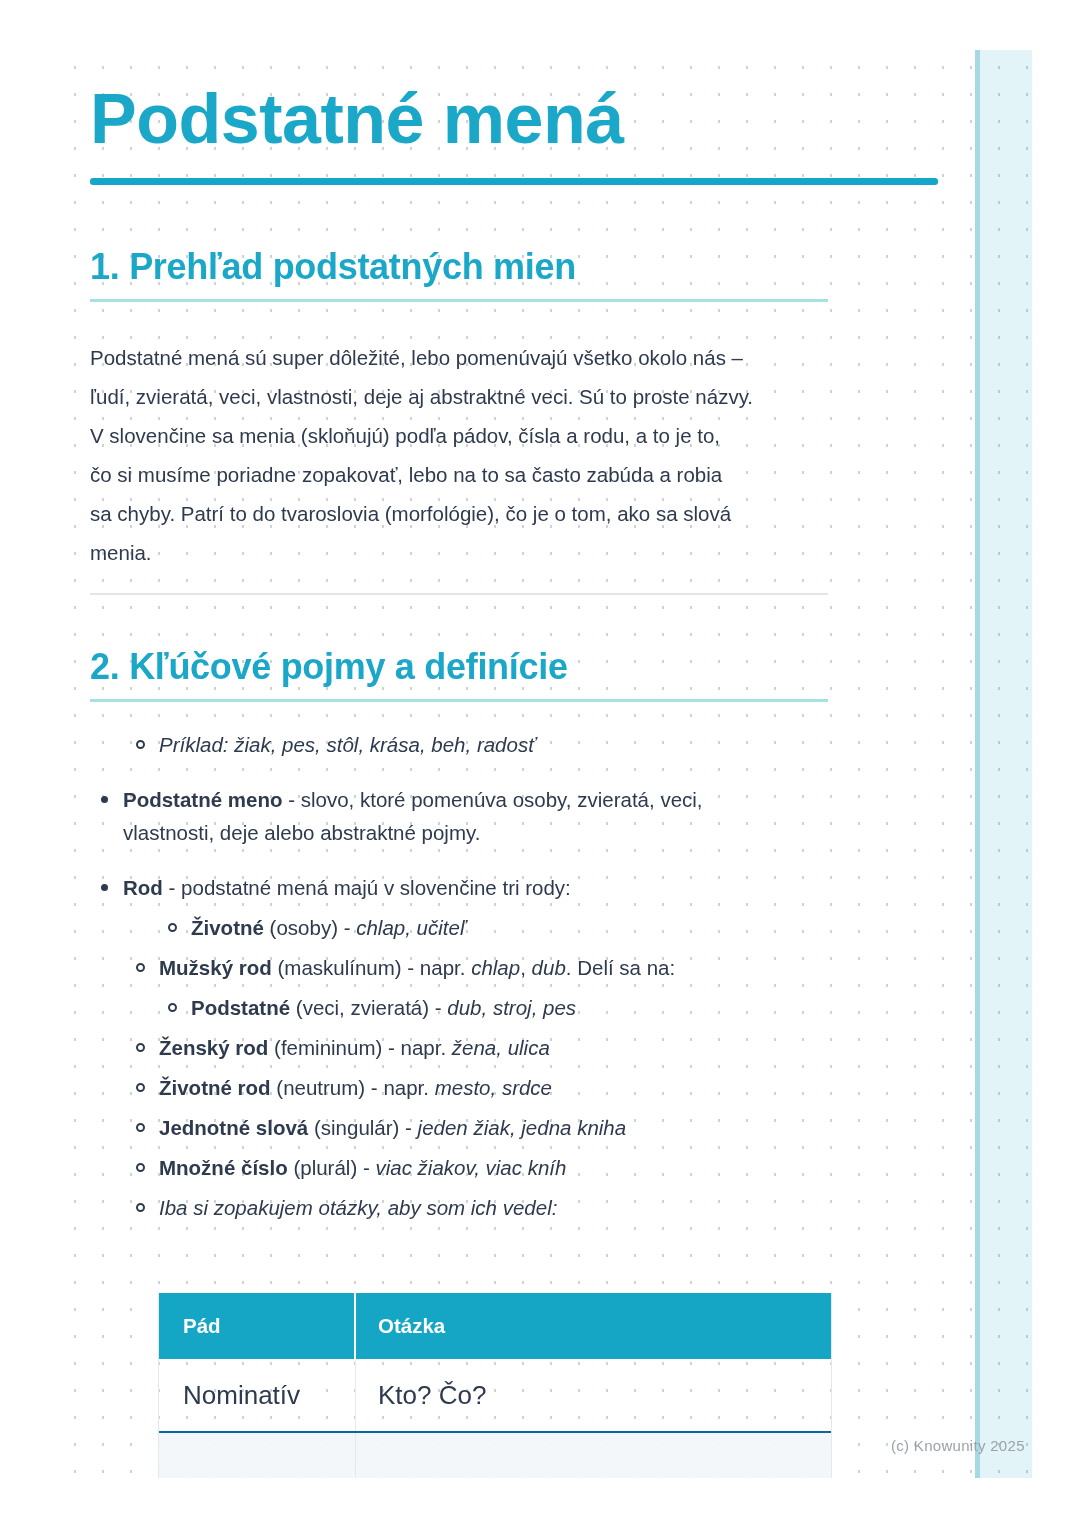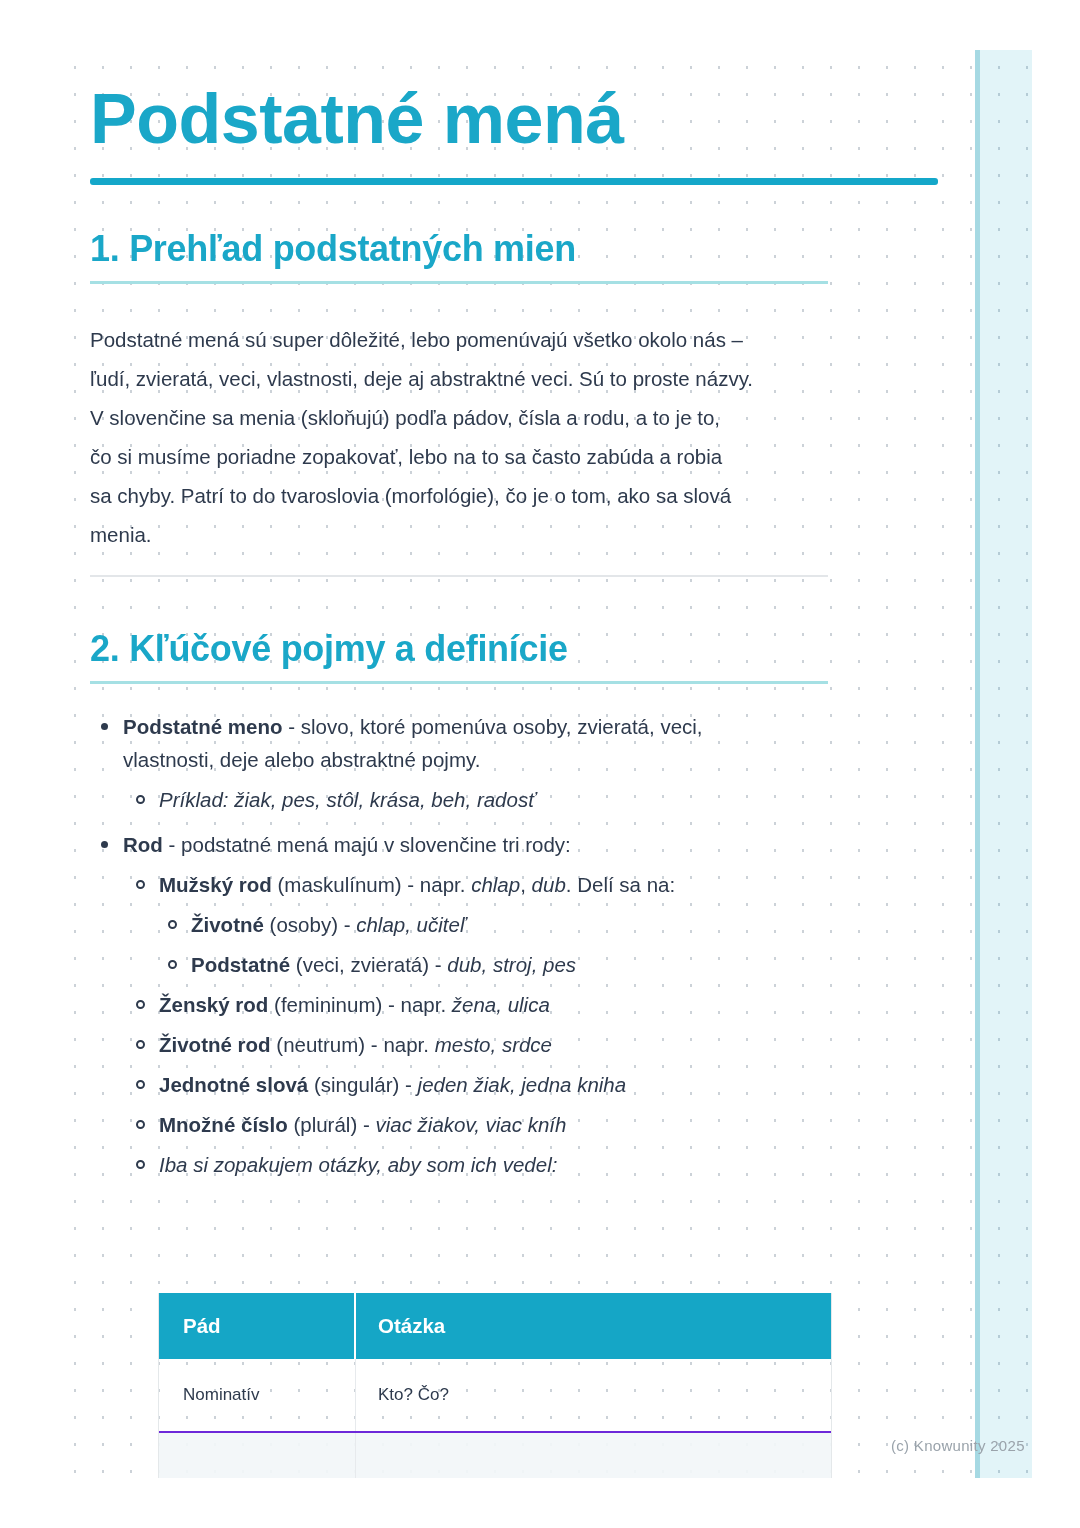--- a/index.html
+++ b/index.html
@@ -21,51 +21,51 @@
     box-sizing:border-box;
     z-index:2;
   }
 
   .content{position:absolute;left:90px;top:0;width:748px;z-index:3;color:#2e3a4d;}
 
   .page-title{margin:0;padding-top:90px;font-size:70px;line-height:58px;font-weight:800;color:#1aa7c8;letter-spacing:-0.5px;}
   .title-rule{width:848px;height:7px;background:#14a7c9;margin-top:30px;border-radius:3px;}
 
   .section-heading{margin:0;font-size:36px;line-height:40px;font-weight:800;color:#1aa7c8;letter-spacing:-0.3px;}
-  .sh1{margin-top:44px;}
+  .sh1{margin-top:62px;}
   .sh2{margin-top:52px;}
   .section-underline{width:738px;height:3px;background:#a5e0e4;margin-top:12px;}
 
   .intro-paragraph{margin-top:36px;width:745px;font-size:20.5px;line-height:39px;color:#2e3a4d;white-space:pre-line;}
 
   .section-divider{width:738px;height:2px;background:#e3e6e9;margin-top:8px;}
 
   
   .definitions{margin-top:26px;font-size:20.5px;color:#2e3a4d;}
   .li{display:flex;line-height:33px;margin-bottom:7px;}
-  .li.lvl1{margin-top:12px;padding-left:10px;}
+  .li.lvl1{margin-top:22px;padding-left:10px;}
   .definitions .li:first-child{margin-top:0;}
   .li.lvl2{padding-left:46px;}
   .li.lvl3{padding-left:78px;}
   .marker{flex:0 0 23px;position:relative;}
   .marker.disc::before{content:"";position:absolute;left:1px;top:13px;width:7px;height:7px;border-radius:50%;background:#2e3a4d;}
   .marker.ring::before{content:"";position:absolute;left:0;top:12px;width:9px;height:9px;border-radius:50%;border:2px solid #2e3a4d;box-sizing:border-box;background:transparent;}
   .li-text{white-space:pre-line;}
   .seg-bold{font-weight:700;}
   .seg-italic{font-style:italic;}
   .seg-normal{font-weight:400;}
 
   
   .case-table{position:absolute;left:158px;top:1293px;width:674px;z-index:3;box-sizing:border-box;
     border-left:1px solid #e4e8ea;border-right:1px solid #e4e8ea;}
   .thead{display:flex;height:66px;background:#15a6c6;}
   .th{display:flex;align-items:center;color:#ffffff;font-weight:700;font-size:20.5px;box-sizing:border-box;}
   .th1{width:197px;padding-left:24px;border-right:2px solid #ffffff;}
   .th2{flex:1;padding-left:22px;border-radius:9px;}
-  .tr{display:flex;height:72px;border-bottom:2px solid #6d28d9;font-size:17px;color:#2e3a4d;}
+  .tr{display:flex;height:72px;border-bottom:2px solid #0369a1;font-size:26px;color:#2e3a4d;}
   .td{display:flex;align-items:center;box-sizing:border-box;}
   .td1{width:197px;padding-left:24px;border-right:1px solid #e7eaed;}
   .td2{flex:1;padding-left:22px;}
   .partial-row{display:flex;height:45px;background:rgba(242,246,248,0.92);}
   .partial-row .pd1{width:197px;border-right:1px solid #e7eaed;box-sizing:border-box;}
   .partial-row .pd2{flex:1;}
 
   .footer-credit{position:absolute;left:891px;top:1437px;font-size:15px;color:#9aa3ab;letter-spacing:0.3px;z-index:4;}
 </style>
 </head>
@@ -90,40 +90,40 @@
 čo si musíme poriadne zopakovať, lebo na to sa často zabúda a robia
 sa chyby. Patrí to do tvaroslovia (morfológie), čo je o tom, ako sa slová
 menia.</p>
 
     <div class="section-divider"></div>
 
     <h2 class="section-heading sh2">2. Kľúčové pojmy a definície</h2>
     <div class="section-underline"></div>
 
     <div class="definitions">
-        <div class="li lvl1">
-          <span class="marker disc"></span>
-          <span class="li-text"><span class="seg-bold">Podstatné meno</span><span class="seg-normal"> - slovo, ktoré pomenúva osoby, zvieratá, veci,
-vlastnosti, deje alebo abstraktné pojmy.</span></span>
-        </div>
         <div class="li lvl2">
           <span class="marker ring"></span>
           <span class="li-text"><span class="seg-italic">Príklad: žiak, pes, stôl, krása, beh, radosť</span></span>
         </div>
         <div class="li lvl1">
           <span class="marker disc"></span>
+          <span class="li-text"><span class="seg-bold">Podstatné meno</span><span class="seg-normal"> - slovo, ktoré pomenúva osoby, zvieratá, veci,
+vlastnosti, deje alebo abstraktné pojmy.</span></span>
+        </div>
+        <div class="li lvl1">
+          <span class="marker disc"></span>
           <span class="li-text"><span class="seg-bold">Rod</span><span class="seg-normal"> - podstatné mená majú v slovenčine tri rody:</span></span>
+        </div>
+        <div class="li lvl3">
+          <span class="marker ring"></span>
+          <span class="li-text"><span class="seg-bold">Životné</span><span class="seg-normal"> (osoby) - </span><span class="seg-italic">chlap, učiteľ</span></span>
         </div>
         <div class="li lvl2">
           <span class="marker ring"></span>
           <span class="li-text"><span class="seg-bold">Mužský rod</span><span class="seg-normal"> (maskulínum) - napr. </span><span class="seg-italic">chlap</span><span class="seg-normal">, </span><span class="seg-italic">dub</span><span class="seg-normal">. Delí sa na:</span></span>
-        </div>
-        <div class="li lvl3">
-          <span class="marker ring"></span>
-          <span class="li-text"><span class="seg-bold">Životné</span><span class="seg-normal"> (osoby) - </span><span class="seg-italic">chlap, učiteľ</span></span>
         </div>
         <div class="li lvl3">
           <span class="marker ring"></span>
           <span class="li-text"><span class="seg-bold">Podstatné</span><span class="seg-normal"> (veci, zvieratá) - </span><span class="seg-italic">dub, stroj, pes</span></span>
         </div>
         <div class="li lvl2">
           <span class="marker ring"></span>
           <span class="li-text"><span class="seg-bold">Ženský rod</span><span class="seg-normal"> (femininum) - napr. </span><span class="seg-italic">žena, ulica</span></span>
         </div>
         <div class="li lvl2">

